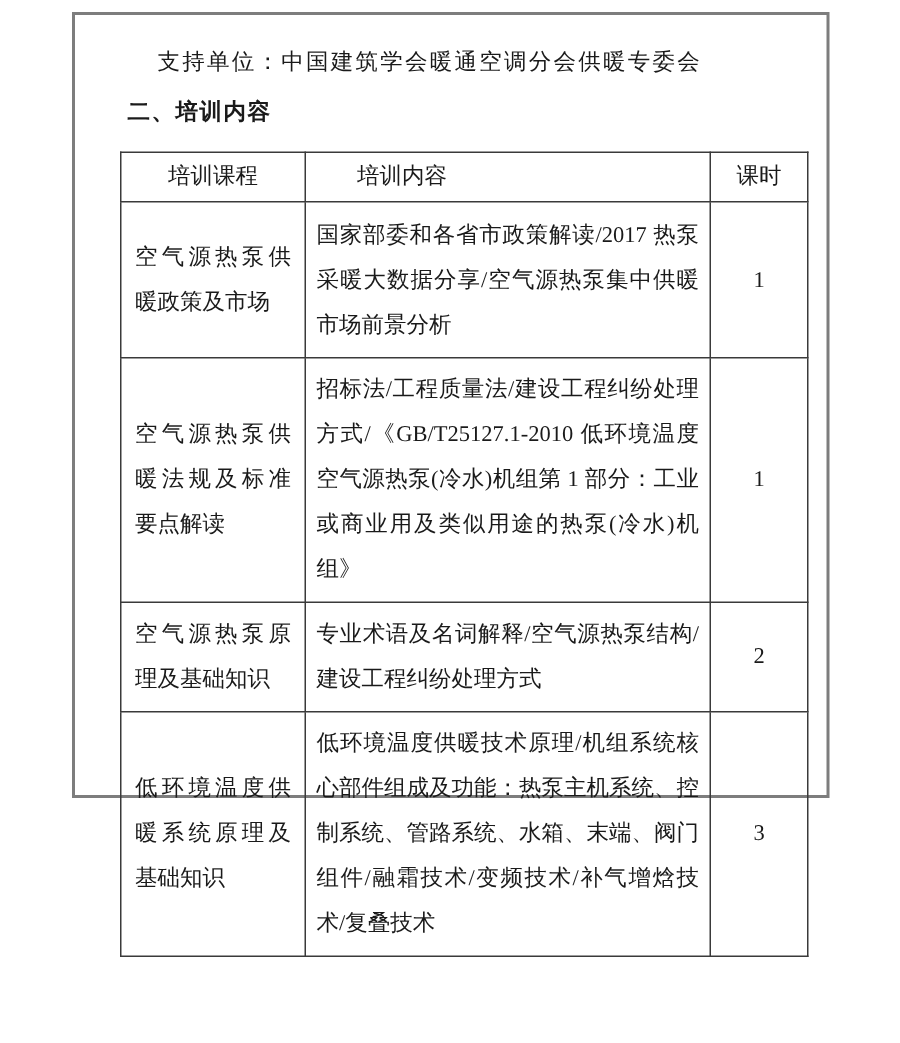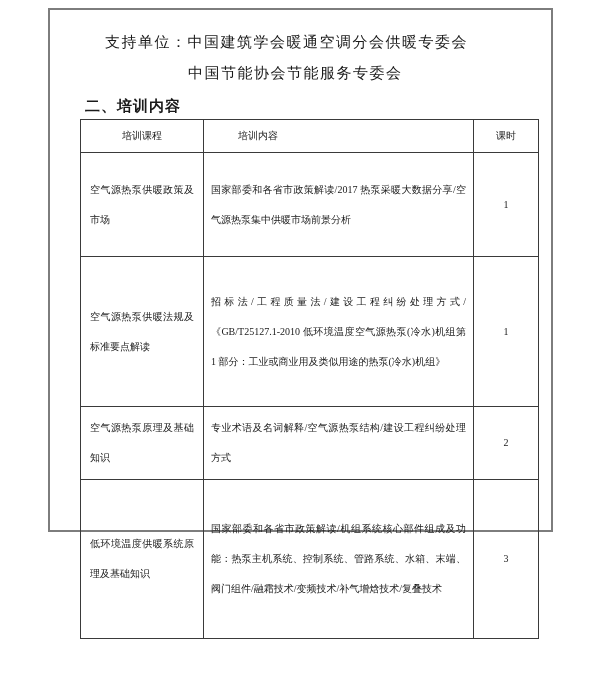--- a/index.html
+++ b/index.html
@@ -15,21 +15,21 @@
   .intro{margin:0;font-size:15px;line-height:30px;letter-spacing:1.5px;white-space:nowrap;}
   .l1{margin:17px 0 0 55px;}
   .l2{margin:1px 0 0 138px;}
   .l3{margin:4px 0 0 55px;}
   .section-title{
     margin:6px 0 0 35px;font-size:15px;line-height:24px;
     font-weight:bold;letter-spacing:1px;
   }
   table.training{
     border-collapse:collapse;table-layout:fixed;
-    margin:1px 0 0 30px;width:458px;font-size:10px;padding-left:25px;
+    margin:14px 0 0 30px;width:458px;font-size:15px;padding-left:25px;
   }
   table.training th,table.training td{
     border:1px solid #3a3a3a;box-sizing:border-box;
     line-height:30px;vertical-align:middle;
   }
   col.c1{width:123px;}
   col.c2{width:270px;}
   col.c3{width:65px;}
   thead th{font-weight:normal;height:30px;}
   thead th.h1{text-align:center;}
@@ -48,21 +48,20 @@
   tr.r2{height:150px;}
   tr.r3{height:64px;}
   tr.r4{height:159px;}
 </style>
 </head>
 <body>
 
 <div class="page">
 
   <p class="intro l1">支持单位：中国建筑学会暖通空调分会供暖专委会</p>
-  <p class="intro l2">中国节能协会节能服务专委会</p>
 
   <h2 class="section-title">二、培训内容</h2>
 
   <table class="training">
     <colgroup>
       <col class="c1">
         <col class="c2">
         <col class="c3">
     </colgroup>
     <thead>
@@ -83,19 +82,19 @@
         <td class="content">招标法/工程质量法/建设工程纠纷处理方式/《GB/T25127.1-2010 低环境温度空气源热泵(冷水)机组第 1 部分：工业或商业用及类似用途的热泵(冷水)机组》</td>
         <td class="hours">1</td>
       </tr>
       <tr class="r3">
         <td class="course">空气源热泵原理及基础知识</td>
         <td class="content">专业术语及名词解释/空气源热泵结构/建设工程纠纷处理方式</td>
         <td class="hours">2</td>
       </tr>
       <tr class="r4">
         <td class="course">低环境温度供暖系统原理及基础知识</td>
-        <td class="content">国家部委和各省市政策解读/机组系统核心部件组成及功能：热泵主机系统、控制系统、管路系统、水箱、末端、阀门组件/融霜技术/变频技术/补气增焓技术/复叠技术</td>
+        <td class="content">低环境温度供暖技术原理/机组系统核心部件组成及功能：热泵主机系统、控制系统、管路系统、水箱、末端、阀门组件/融霜技术/变频技术/补气增焓技术/复叠技术</td>
         <td class="hours">3</td>
       </tr>
     </tbody>
   </table>
 
 </div>
 
 </body></html>

